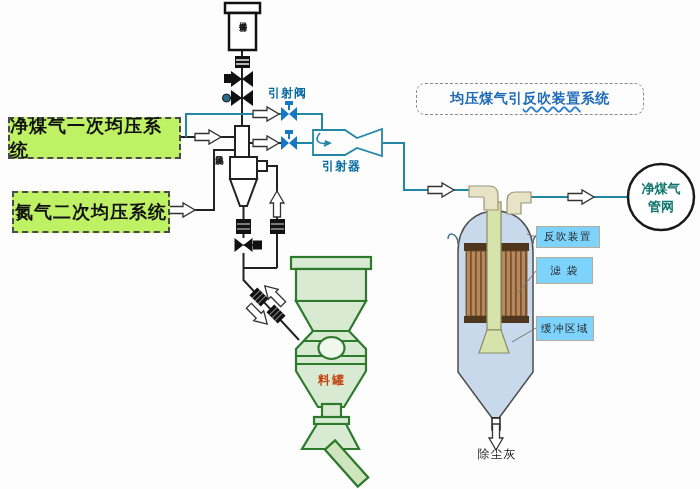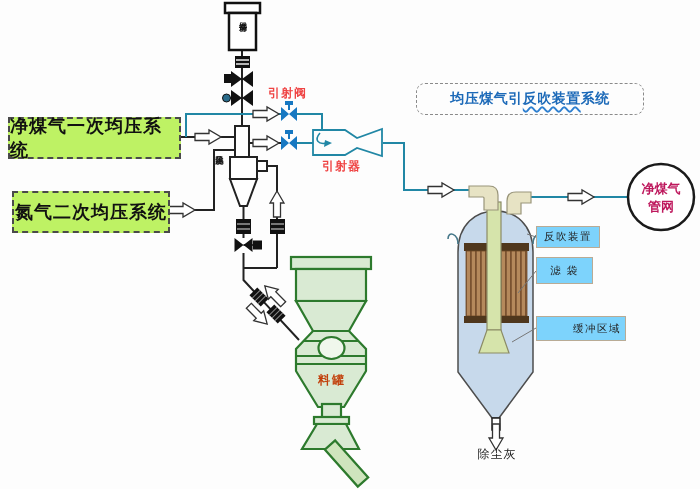--- a/index.html
+++ b/index.html
@@ -13,23 +13,23 @@
   .titlebox{position:absolute;left:416px;top:83px;width:226px;height:30px;
             border:1.6px dashed #8a8a8a;border-radius:9px;background:transparent;
             display:flex;align-items:center;justify-content:center;
             font-weight:bold;font-size:14px;color:#1d6ab8;letter-spacing:0.5px;}
   .titlebox .wavy{text-decoration:underline wavy #2d7fd0 1.5px;text-underline-offset:3px;}
   .creambox{position:absolute;background:#7dd3fc;border:1px solid #b9ab95;
             display:flex;align-items:center;justify-content:center;
             font-size:10.5px;letter-spacing:1.5px;color:#222;}
   .vtext{position:absolute;writing-mode:vertical-rl;text-orientation:upright;
          color:#111;font-weight:bold;}
-  .eqlbl{font-size:12px;color:#ef4444;letter-spacing:1px;}
+  .eqlbl{font-size:12px;color:#0369a1;letter-spacing:1px;}
   .circlelbl{position:absolute;left:628px;top:180px;width:66px;text-align:center;
-             font-size:13px;font-weight:bold;line-height:1.35;color:#be185d;}
+             font-size:13px;font-weight:bold;line-height:1.35;color:#0f766e;}
   .tanklbl{position:absolute;left:313px;top:372px;width:38px;text-align:center;
            font-size:12px;font-weight:bold;letter-spacing:2px;color:#c2410c;}
   .dustlbl{position:absolute;left:472px;top:446px;width:50px;text-align:center;
            font-size:12px;color:#222;letter-spacing:1px;}
 </style>
 </head>
 <body>
 
 <div id="stage">
 
@@ -215,15 +215,15 @@
 
 <div class="circlelbl">
   <span>净煤气</span><br>
   <span>管网</span>
 </div>
 
 <div class="creambox" style="left:536px;top:226px;width:62px;height:20px;">反吹装置</div>
 
 <div class="creambox" style="left:536px;top:257px;width:55px;height:25px;">滤 袋</div>
 
-<div class="creambox" style="left:536px;top:316px;width:56px;height:23px;padding-left:32px;">缓冲区域</div>
+<div class="creambox" style="left:536px;top:316px;width:56px;height:23px;">缓冲区域</div>
 
 </div>
 
 </body></html>

